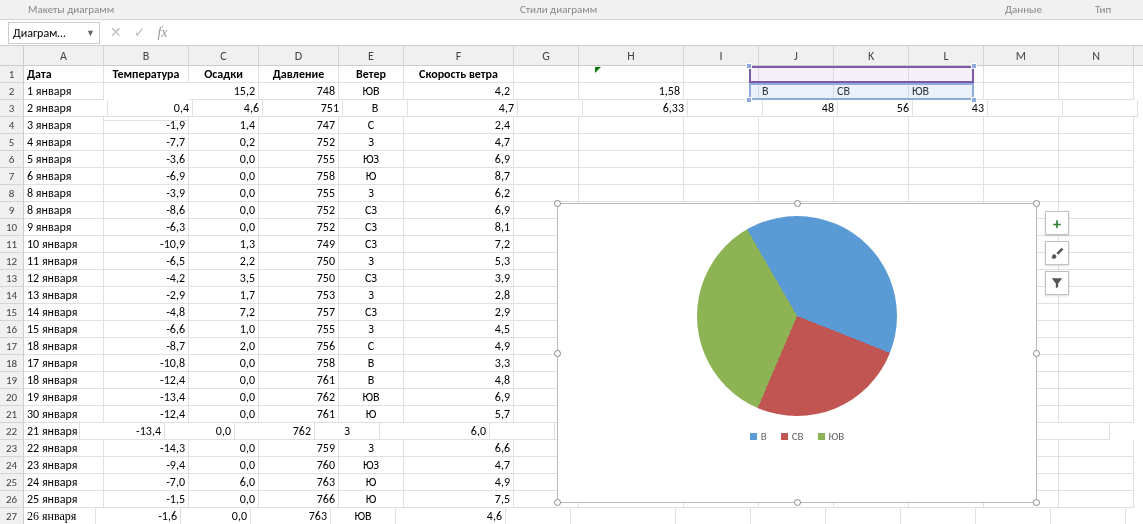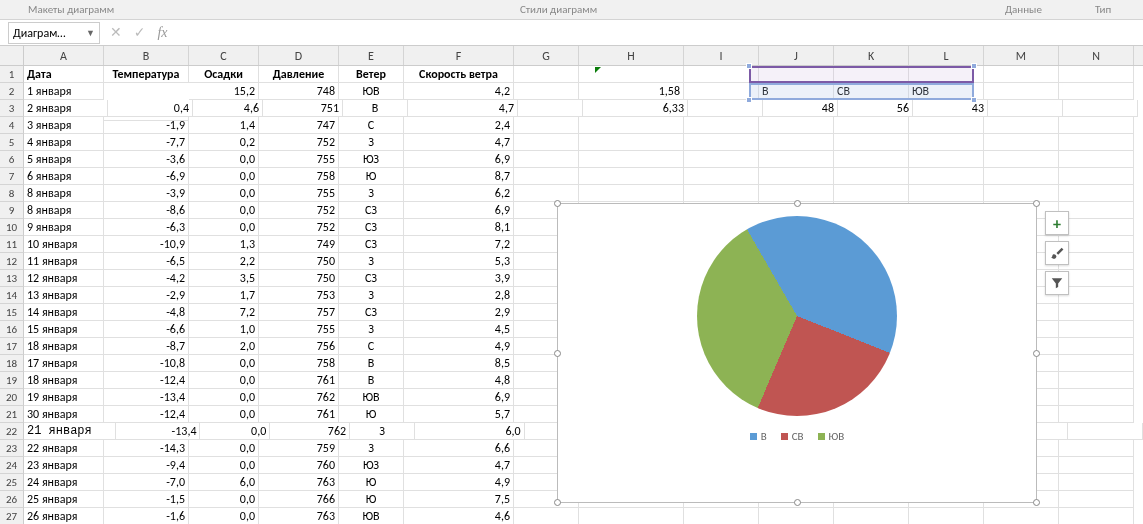--- a/index.html
+++ b/index.html
@@ -514,21 +514,21 @@
         <div class="cell col-M" style="width: 75px;"></div>
         <div class="cell col-N" style="width: 75px;"></div>
       </div>
       <div class="row">
         <div class="row-h">18</div>
         <div class="cell col-A" style="width: 80px;">17 января</div>
         <div class="cell col-B num" style="width: 85px;">-10,8</div>
         <div class="cell col-C num" style="width: 70px;">0,0</div>
         <div class="cell col-D num" style="width: 80px;">758</div>
         <div class="cell col-E center" style="width: 65px;">В</div>
-        <div class="cell col-F num" style="width: 110px;">8,5</div>
+        <div class="cell col-F num" style="width: 110px;">3,3</div>
         <div class="cell col-G" style="width: 65px;"></div>
         <div class="cell col-H" style="width: 105px;"></div>
         <div class="cell col-I" style="width: 75px;"></div>
         <div class="cell col-J" style="width: 75px;"></div>
         <div class="cell col-K" style="width: 75px;"></div>
         <div class="cell col-L" style="width: 75px;"></div>
         <div class="cell col-M" style="width: 75px;"></div>
         <div class="cell col-N" style="width: 75px;"></div>
       </div>
       <div class="row">
@@ -577,21 +577,21 @@
         <div class="cell col-H" style="width: 105px;"></div>
         <div class="cell col-I" style="width: 75px;"></div>
         <div class="cell col-J" style="width: 75px;"></div>
         <div class="cell col-K" style="width: 75px;"></div>
         <div class="cell col-L" style="width: 75px;"></div>
         <div class="cell col-M" style="width: 75px;"></div>
         <div class="cell col-N" style="width: 75px;"></div>
       </div>
       <div class="row">
         <div class="row-h">22</div>
-        <div class="cell col-A" style="width: 92px; font-family: Liberation Mono, monospace;">21 января</div>
+        <div class="cell col-A" style="width: 56px;">21 января</div>
         <div class="cell col-B num" style="width: 85px;">-13,4</div>
         <div class="cell col-C num" style="width: 70px;">0,0</div>
         <div class="cell col-D num" style="width: 80px;">762</div>
         <div class="cell col-E center" style="width: 65px;">З</div>
         <div class="cell col-F num" style="width: 110px;">6,0</div>
         <div class="cell col-G" style="width: 65px;"></div>
         <div class="cell col-H" style="width: 105px;"></div>
         <div class="cell col-I" style="width: 75px;"></div>
         <div class="cell col-J" style="width: 75px;"></div>
         <div class="cell col-K" style="width: 75px;"></div>
@@ -662,21 +662,21 @@
         <div class="cell col-H" style="width: 105px;"></div>
         <div class="cell col-I" style="width: 75px;"></div>
         <div class="cell col-J" style="width: 75px;"></div>
         <div class="cell col-K" style="width: 75px;"></div>
         <div class="cell col-L" style="width: 75px;"></div>
         <div class="cell col-M" style="width: 75px;"></div>
         <div class="cell col-N" style="width: 75px;"></div>
       </div>
       <div class="row">
         <div class="row-h">27</div>
-        <div class="cell col-A" style="width: 80px;">26 января</div>
+        <div class="cell col-A" style="width: 72px; font-family: Liberation Serif, serif;">26 января</div>
         <div class="cell col-B num" style="width: 85px;">-1,6</div>
         <div class="cell col-C num" style="width: 70px;">0,0</div>
         <div class="cell col-D num" style="width: 80px;">763</div>
         <div class="cell col-E center" style="width: 65px;">ЮВ</div>
         <div class="cell col-F num" style="width: 110px;">4,6</div>
         <div class="cell col-G" style="width: 65px;"></div>
         <div class="cell col-H" style="width: 105px;"></div>
         <div class="cell col-I" style="width: 75px;"></div>
         <div class="cell col-J" style="width: 75px;"></div>
         <div class="cell col-K" style="width: 75px;"></div>

